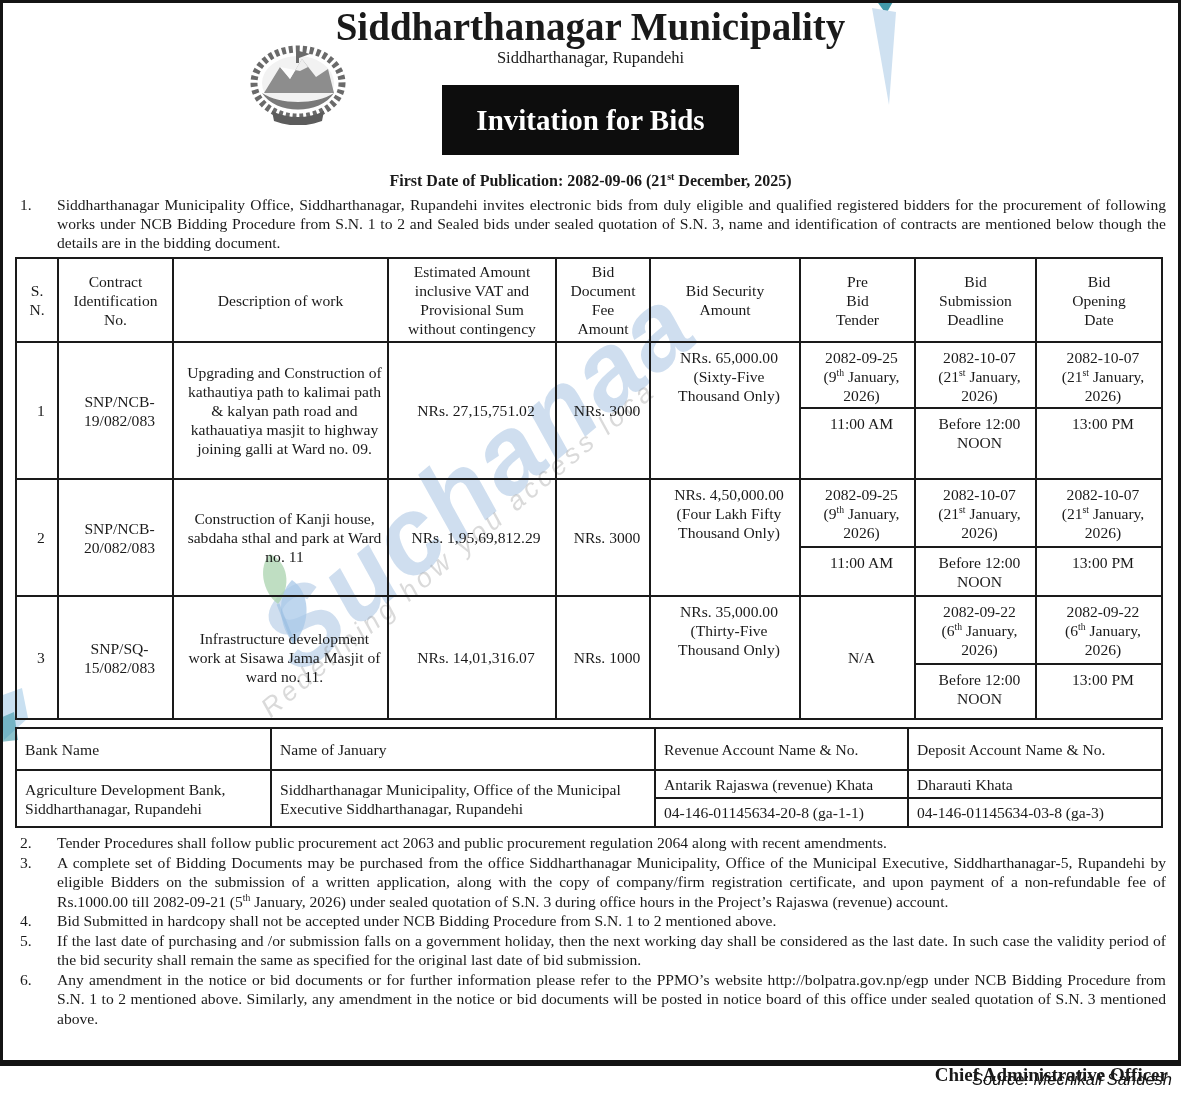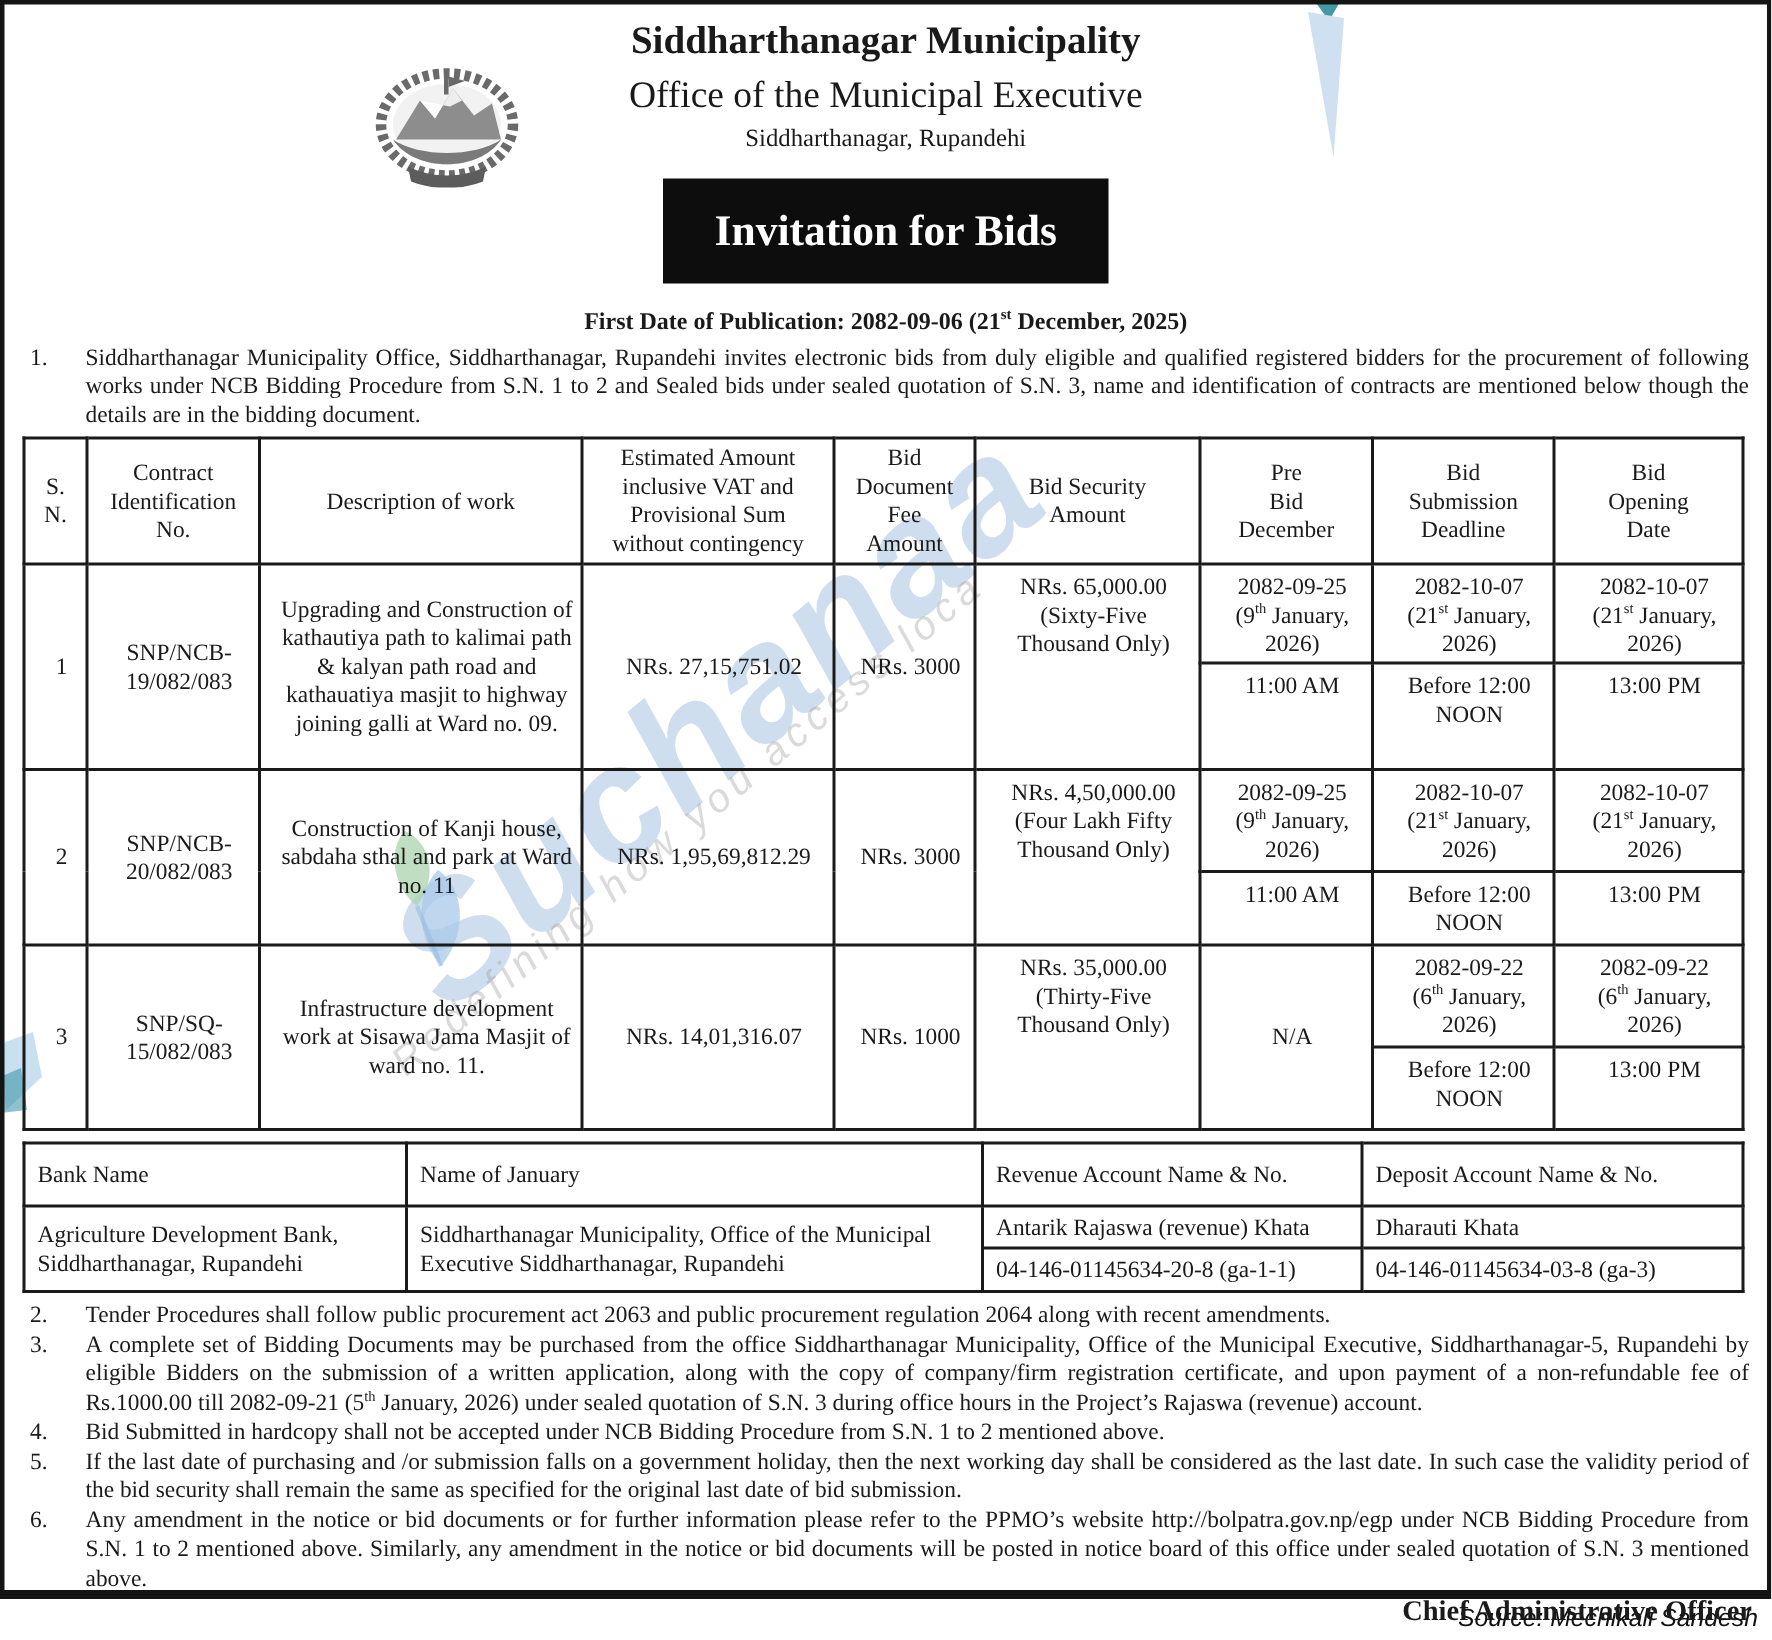--- a/index.html
+++ b/index.html
@@ -35,21 +35,21 @@
     font-family:"Liberation Sans", sans-serif;
     font-style:italic; font-size:27px; letter-spacing:4px;
     color:rgba(150,150,150,0.35);
     transform:rotate(-40deg); transform-origin:left top;
     white-space:nowrap;
   }
   .deco { position:absolute; }
   
   .content { position:relative; z-index:1; }
   .logo { position:absolute; left:250px; top:36px; }
-  .h1 { margin-top:9px; text-align:center; font-size:26px; font-weight:bold; line-height:36px; }
+  .h1 { margin-top:9px; text-align:center; font-size:39px; font-weight:bold; line-height:36px; }
   .h2 { margin-top:4px; text-align:center; font-size:25px; line-height:30px; }
   .h3 { margin-top:3px; text-align:center; font-size:16.5px; line-height:20px; }
   .banner-wrap { margin-top:17px; text-align:center; }
   .banner {
     display:inline-block; background:#0d0d0d; color:#ffffff;
     font-size:29px; font-weight:bold; line-height:34px;
     padding:18px 34px;
   }
   .pub { margin-top:16px; text-align:center; font-size:16px; font-weight:bold; line-height:20px; }
   sup { font-size:62%; vertical-align:super; line-height:0; }
@@ -115,21 +115,20 @@
       <ellipse cx="48" cy="38" rx="36" ry="27" fill="#f2f2f2"></ellipse>
       <path d="M14,48 L30,22 L40,34 L52,14 L66,32 L78,24 L84,48 Z" fill="#8d8d8d"></path>
       <path d="M30,22 L36,29 L40,34 L46,24 L52,14 L58,22 L50,26 Z" fill="#ffffff" opacity="0.85"></path>
       <path d="M12,48 C30,60 66,60 84,48 C70,70 26,70 12,48 Z" fill="#7a7a7a"></path>
       <path d="M22,66 C38,74 58,74 74,66 L72,76 C56,82 40,82 24,76 Z" fill="#5c5c5c"></path>
       <rect x="46" y="6" width="3" height="12" fill="#6a6a6a"></rect>
       <polygon points="49,6 60,9 49,13" fill="#6a6a6a"></polygon>
     </svg>
 
     <div class="h1">Siddharthanagar Municipality</div>
-    <div class="h2">Office of the Municipal Executive</div>
     <div class="h3">Siddharthanagar, Rupandehi</div>
 
     <div class="banner-wrap">
       <div class="banner">Invitation for Bids</div>
     </div>
 
     <div class="pub"><span>First Date of Publication: 2082-09-06 (21</span><sup>st</sup><span> December, 2025)</span></div>
 
     <div class="intro">
       <span class="num">1.</span>
@@ -161,21 +160,21 @@
 Provisional Sum
 without contingency</th>
         <th>Bid
 Document
 Fee
 Amount</th>
         <th>Bid Security
 Amount</th>
         <th>Pre
 Bid
-December</th>
+Tender</th>
         <th>Bid
 Submission
 Deadline</th>
         <th>Bid
 Opening
 Date</th>
       </tr>
 
       <tr style="height:66px">
         <td rowspan="2">1</td>

